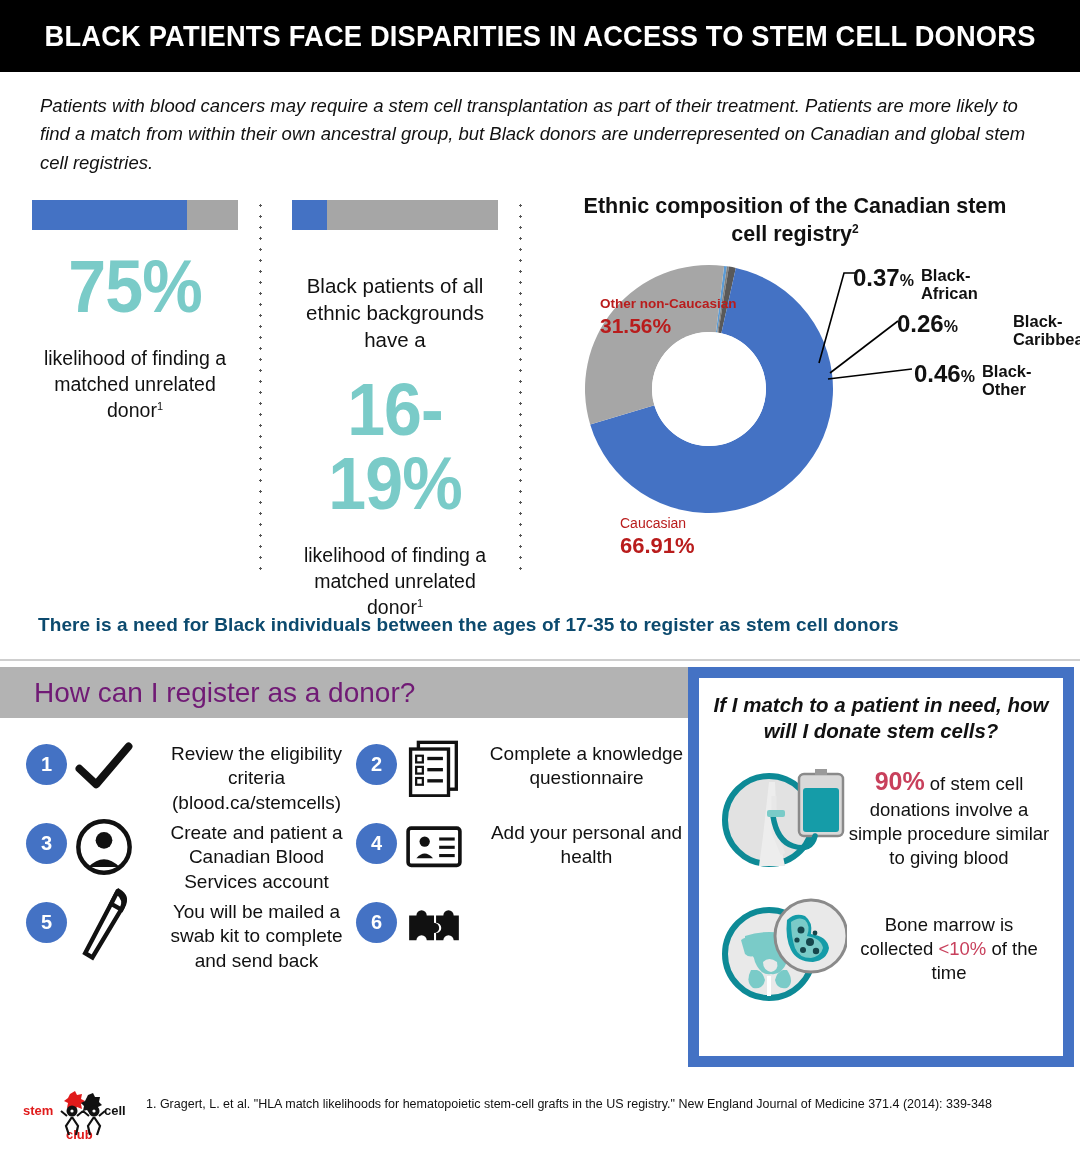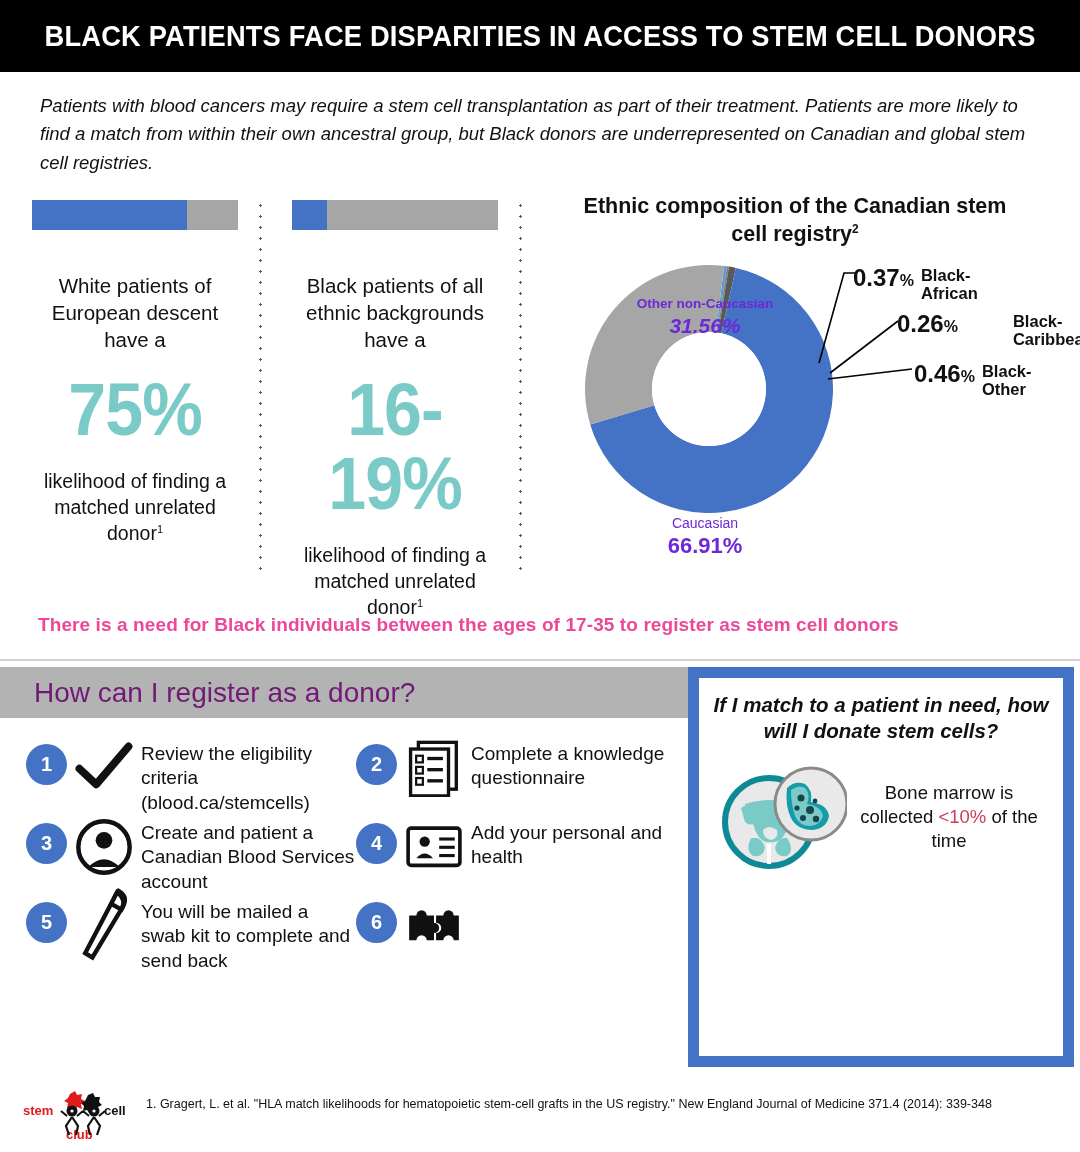--- a/index.html
+++ b/index.html
@@ -54,42 +54,42 @@
   .vdots.d2 { left:519px; }
 
   
   .chartwrap { position:absolute; left:560px; top:193px; width:520px; height:400px; }
   .charttitle {
     position:absolute; left:20px; top:0; width:430px; text-align:center;
     font-weight:bold; font-size:21.5px; line-height:1.28; color:#111;
   }
   .charttitle sup { font-size:12px; }
   .donut { position:absolute; left:25px; top:72px; width:248px; height:248px; }
-  .donutlabel { position:absolute; color:#6d28d9; text-align:center; pointer-events:none; }
+  .donutlabel { position:absolute; color:#b91c1c; pointer-events:none; }
   .dl-other { left:40px; top:103px; width:210px; }
   .dl-other .n { font-size:13.5px; font-weight:bold; line-height:1.25;}
-  .dl-other .v { font-size:21px; font-weight:bold; line-height:1.2;font-style:italic; }
+  .dl-other .v { font-size:21px; font-weight:bold; line-height:1.2; }
   .dl-cauc { left:60px; top:322px; width:170px; }
   .dl-cauc .n { font-size:14px; line-height:1.25; }
   .dl-cauc .v { font-size:22px; font-weight:bold; line-height:1.2; }
 
   .calloutlines { position:absolute; left:0; top:0; width:520px; height:400px; pointer-events:none; }
 
   .callout { position:absolute; display:flex; align-items:flex-start; white-space:nowrap; }
   .callout .pct { font-weight:bold; font-size:24px; color:#111; line-height:1.05; }
   .callout .pct span.sm { font-size:16px; }
   .callout .lab { font-weight:bold; font-size:16.5px; color:#111; line-height:1.12; margin-left:7px; padding-top:1px;}
   .co1 { left:293px; top:72px; }
   .co2 { left:337px; top:118px;gap:48px; }
   .co3 { left:354px; top:168px; }
 
   
   .redbar {
     position:absolute; left:38px; top:614px; width:1010px;
-    font-weight:bold; font-size:19px; color:#ec4899; letter-spacing:0.1px;
+    font-weight:bold; font-size:19px; color:#0c4a6e; letter-spacing:0.1px;
     font-family:"Liberation Sans Narrow","Liberation Sans",sans-serif;
   }
 
   
   .grayhdr {
     position:absolute; left:0; top:667px; width:688px; height:51px;
     background:#B3B3B3; display:flex; align-items:center;
   }
   .grayhdr .t {
     color:#701a75; font-size:28px; margin-left:34px;
@@ -101,21 +101,21 @@
   .steps { position:absolute; left:26px; top:740px; width:660px; }
   .steprow { display:flex; }
   .stepcell { width:330px; display:flex; align-items:flex-start; margin-bottom:4px; }
   .circ {
     flex:0 0 auto; width:41px; height:41px; border-radius:50%;
     background:#4472C4; color:#fff; font-weight:bold; font-size:20px;
     display:flex; align-items:center; justify-content:center; margin-top:4px;
   }
   .ico { flex:0 0 auto; width:58px; height:52px; display:flex;
     align-items:center; justify-content:center; margin-left:8px; margin-top:2px;}
-  .stxt { font-size:19px; line-height:1.28; color:#111; margin-left:8px; margin-top:2px; }
+  .stxt { font-size:19px; line-height:1.28; color:#111; margin-left:24px; margin-top:2px;text-align:center; }
 
   
   .bluebox {
     position:absolute; left:688px; top:667px; width:386px; height:400px;
     background:#4472C4; padding:11px;
   }
   .bluebox .inner { width:100%; height:100%; background:#fff; padding:14px 12px 10px 12px; }
   .bbtitle { font-weight:bold; font-style:italic; font-size:20.5px; text-align:center;
     line-height:1.28; color:#111; }
   .bbrow { display:flex; align-items:center; margin-top:14px; }
@@ -142,21 +142,20 @@
 
   <div class="intro">Patients with blood cancers may require a stem cell transplantation as part of their treatment. Patients are more likely to find a match from within their own ancestral group, but Black donors are underrepresented on Canadian and global stem cell registries.</div>
 
   <div class="vdots d1"></div>
   <div class="vdots d2"></div>
 
   <div class="statcol one">
     <div class="bar">
       <div class="fill" id="fill1" style="width: 75%;"></div>
     </div>
-    <div class="stat-top">White patients of European descent have a</div>
     <div class="bignum">75%</div>
     <div class="stat-bot"><span>likelihood of finding a matched unrelated donor</span><sup>1</sup></div>
   </div>
 
   <div class="statcol two">
     <div class="bar">
       <div class="fill" id="fill2" style="width: 17%;"></div>
     </div>
     <div class="stat-top">Black patients of all ethnic backgrounds have a</div>
     <div class="bignum">16-19%</div>
@@ -298,20 +297,33 @@
             </svg>
           </div>
         </div>
       </div>
     </div>
 
   <div class="bluebox">
     <div class="inner">
       <div class="bbtitle">If I match to a patient in need, how will I donate stem cells?</div>
 
+      <div class="bbrow">
+        <svg class="bbicon" viewBox="0 0 136 118">
+          <circle cx="58" cy="62" r="44" fill="#E2E2E2" stroke="#0D8A96" stroke-width="6"></circle>
+          <path d="M58 24 L52 78 L48 108 L74 108 L66 70 L64 24 Z" fill="#EDEDED"></path>
+          <path d="M63 38 L63 74 L72 96" stroke="#E8E8E8" stroke-width="5" fill="none"></path>
+          <rect x="88" y="16" width="44" height="62" rx="5" fill="#D9D9D9" stroke="#8A8A8A" stroke-width="2.5"></rect>
+          <rect x="92" y="30" width="36" height="44" rx="3" fill="#159CA8"></rect>
+          <rect x="104" y="11" width="12" height="6" fill="#9A9A9A"></rect>
+          <path d="M104 78 Q100 94 82 88 Q66 83 62 58" stroke="#0D8A96" stroke-width="5.5" fill="none" stroke-linecap="round"></path>
+          <rect x="56" y="52" width="18" height="7" rx="2" fill="#7ACBC8"></rect>
+        </svg>
+        <div class="bbtxt"><span class="big">90%</span><span> of stem cell donations involve a simple procedure similar to giving blood</span></div>
+      </div>
 
       <div class="bbrow">
         <svg class="bbicon" viewBox="0 0 136 118">
           <circle cx="58" cy="64" r="44" fill="#E9E9E9" stroke="#0D8A96" stroke-width="6"></circle>
           <path d="M30 50 Q38 44 48 48 L50 62 Q40 70 34 64 Z" fill="#7ACBC8"></path>
           <path d="M34 46 Q58 38 84 46 L86 60 Q78 62 76 72 Q70 86 60 84 Q50 86 44 72 Q42 62 34 60 Z" fill="#7ACBC8"></path>
           <path d="M52 72 Q58 66 66 72 Q68 80 60 82 Q52 80 52 72 Z" fill="#E9E9E9"></path>
           <path d="M40 80 Q34 92 42 98 Q52 100 54 90 Q52 82 46 80 Z" fill="#7ACBC8"></path>
           <path d="M76 80 Q84 92 76 98 Q66 100 64 90 Q66 82 72 80 Z" fill="#7ACBC8"></path>
           <path d="M58 86 L58 106" stroke="#ffffff" stroke-width="4"></path>

